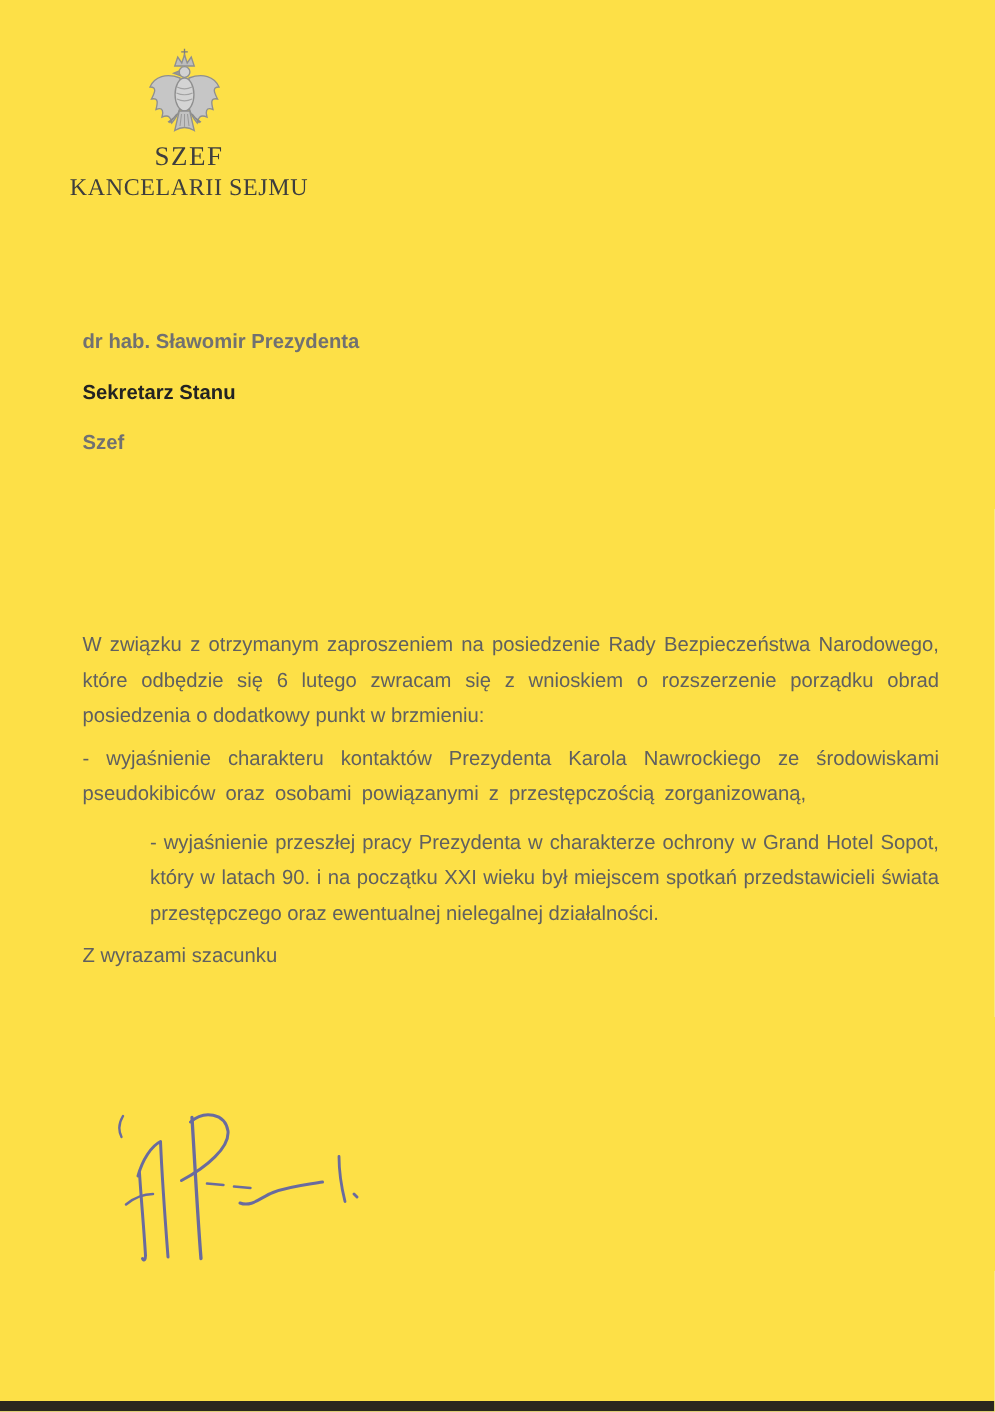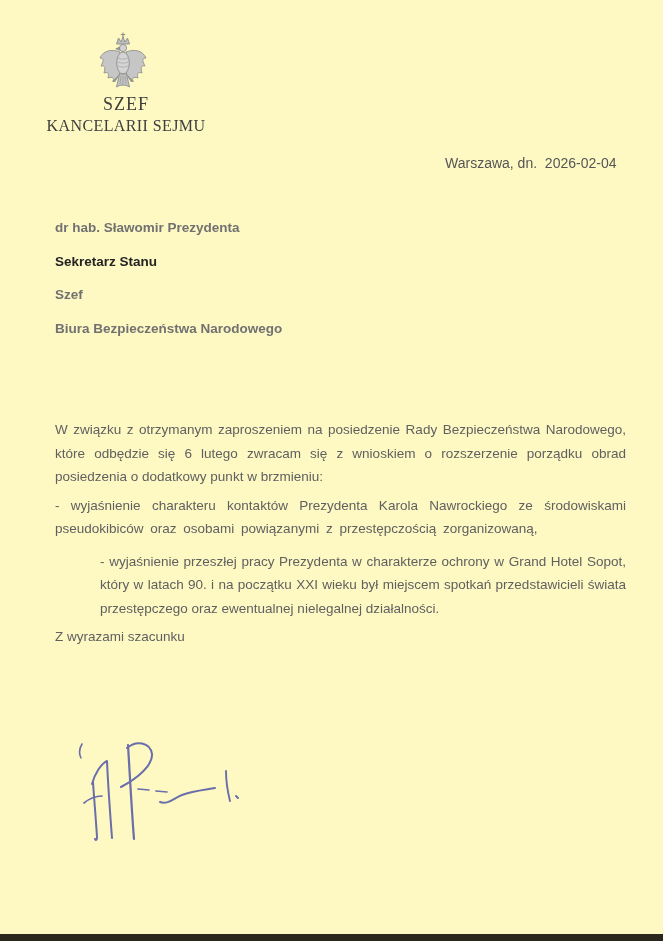--- a/index.html
+++ b/index.html
@@ -6,21 +6,21 @@
   html, body { margin: 0; padding: 0; }
   body {
     width: 663px; height: 941px;
     background: #f2f2ee;
     font-family: "Liberation Sans", sans-serif;
     position: relative;
   }
   .page {
     position: absolute; left: 0; top: 0;
     width: 663px; height: 941px;
-    background: #fef9c3;
+    background: #fde047;
     overflow: hidden;
   }
   .scan-bottom-bar {
     position: absolute; left: 0; bottom: 0;
     width: 663px; height: 7px;
     background: #2b271e;
   }
   .emblem {
     position: absolute; left: 98px; top: 31px;
     width: 50px; height: 62px;
@@ -99,27 +99,25 @@
       <path d="M21.5,42 L28.5,42 L31.5,55 C27.5,52.5 22.5,52.5 18.5,55 Z" fill="#c2c2c2"></path>
       <path d="M23,44 L22,52 M25,44 L25,52.5 M27,44 L28,52" fill="none" stroke="#9a9a9a" stroke-width="0.7"></path>
     </g>
   </svg>
 
   <div class="letterhead">
     <div class="line1">SZEF</div>
     <div class="line2">KANCELARII SEJMU</div>
   </div>
 
-  <div class="dateline">Warszawa, dn.  2026-02-04</div>
 
   <div class="recipient">
     <p>dr hab. Sławomir Prezydenta</p>
     <p class="dark">Sekretarz Stanu</p>
     <p>Szef</p>
-    <p>Biura Bezpieczeństwa Narodowego</p>
   </div>
 
   <div class="letter-body">
     <p class="p1">W związku z otrzymanym zaproszeniem na posiedzenie Rady Bezpieczeństwa Narodowego, które odbędzie się 6 lutego zwracam się z wnioskiem o rozszerzenie porządku obrad posiedzenia o dodatkowy punkt w brzmieniu:</p>
     <p class="p2">- wyjaśnienie charakteru kontaktów Prezydenta Karola Nawrockiego ze środowiskami pseudokibiców oraz osobami powiązanymi z przestępczością zorganizowaną,</p>
     <p class="p3">- wyjaśnienie przeszłej pracy Prezydenta w charakterze ochrony w Grand Hotel Sopot, który w latach 90. i na początku XXI wieku był miejscem spotkań przedstawicieli świata przestępczego oraz ewentualnej nielegalnej działalności.</p>
     <p class="closing">Z wyrazami szacunku</p>
   </div>
 
   <svg class="signature" viewBox="0 0 195 132" aria-hidden="true">

